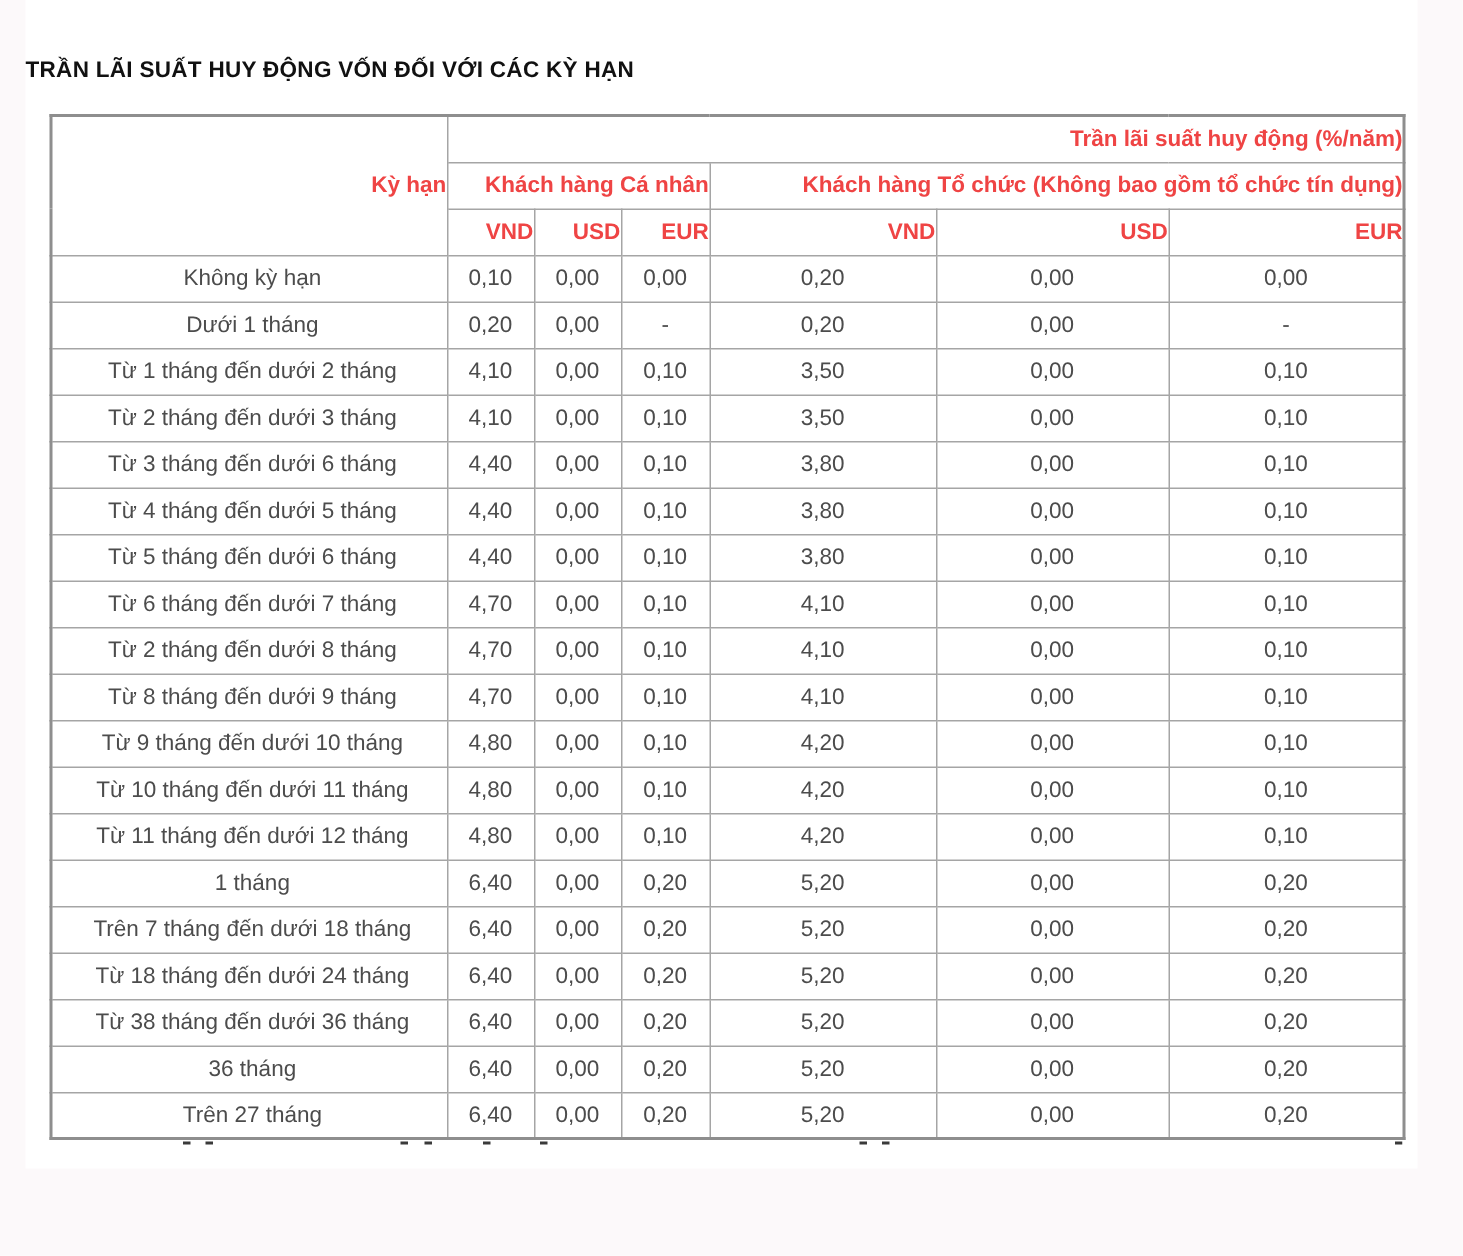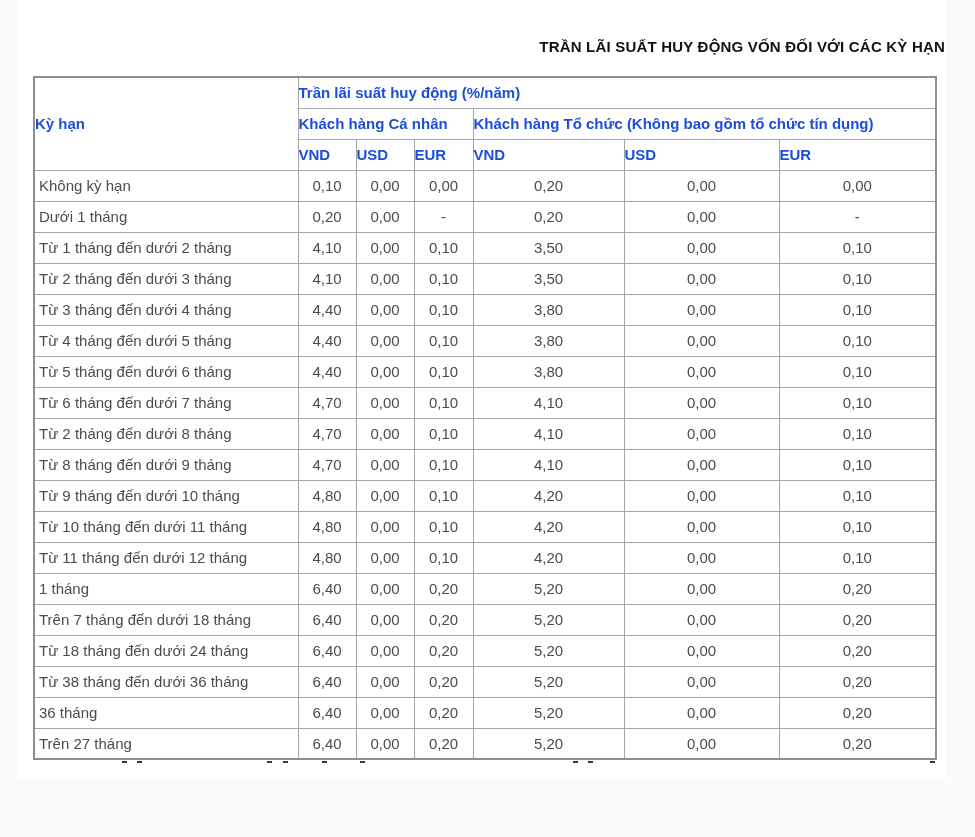--- a/index.html
+++ b/index.html
@@ -10,53 +10,53 @@
     overflow: hidden;
   }
   .content-panel {
     position: absolute;
     left: 17px; top: 0;
     width: 928px; height: 779px;
     background: #ffffff;
   }
   .page-title {
     margin-top: 38px;
-    text-align: right;
+    text-align: left;
     font-size: 15px;
     font-weight: bold;
     color: #111111;
     letter-spacing: 0.2px;
   }
   table.rates {
     margin-left: 16px;
     margin-top: 21px;
     width: 902px;
     border-collapse: collapse;
     table-layout: fixed;
   }
   table.rates, table.rates th, table.rates td {
     border: 1px solid #a5a5a5;
   }
   table.rates { border: 2px solid #8e8e8e; }
   table.rates th {
     height: 31px;
     font-size: 15px;
     font-weight: bold;
-    color: #1d4ed8;
-    text-align: left;
+    color: #ef4444;
+    text-align: right;
     vertical-align: middle;
   }
   table.rates td {
     height: 31px;
     font-size: 15px;
     font-weight: normal;
     color: #4c4c4c;
     vertical-align: middle;
   }
-  td.term-cell { text-align: left; padding-left: 4px; }
+  td.term-cell { text-align: center; padding-left: 4px; }
   td.rate-cell { text-align: center; }
   
   .clipped-row-remnant {
     position: relative;
     margin-left: 16px;
     width: 902px;
     height: 4px;
     overflow: hidden;
   }
   .remnant-mark {
@@ -132,21 +132,21 @@
         <tr>
           <td class="term-cell">Từ 2 tháng đến dưới 3 tháng</td>
           <td class="rate-cell">4,10</td>
           <td class="rate-cell">0,00</td>
           <td class="rate-cell">0,10</td>
           <td class="rate-cell">3,50</td>
           <td class="rate-cell">0,00</td>
           <td class="rate-cell">0,10</td>
         </tr>
         <tr>
-          <td class="term-cell">Từ 3 tháng đến dưới 4 tháng</td>
+          <td class="term-cell">Từ 3 tháng đến dưới 6 tháng</td>
           <td class="rate-cell">4,40</td>
           <td class="rate-cell">0,00</td>
           <td class="rate-cell">0,10</td>
           <td class="rate-cell">3,80</td>
           <td class="rate-cell">0,00</td>
           <td class="rate-cell">0,10</td>
         </tr>
         <tr>
           <td class="term-cell">Từ 4 tháng đến dưới 5 tháng</td>
           <td class="rate-cell">4,40</td>

